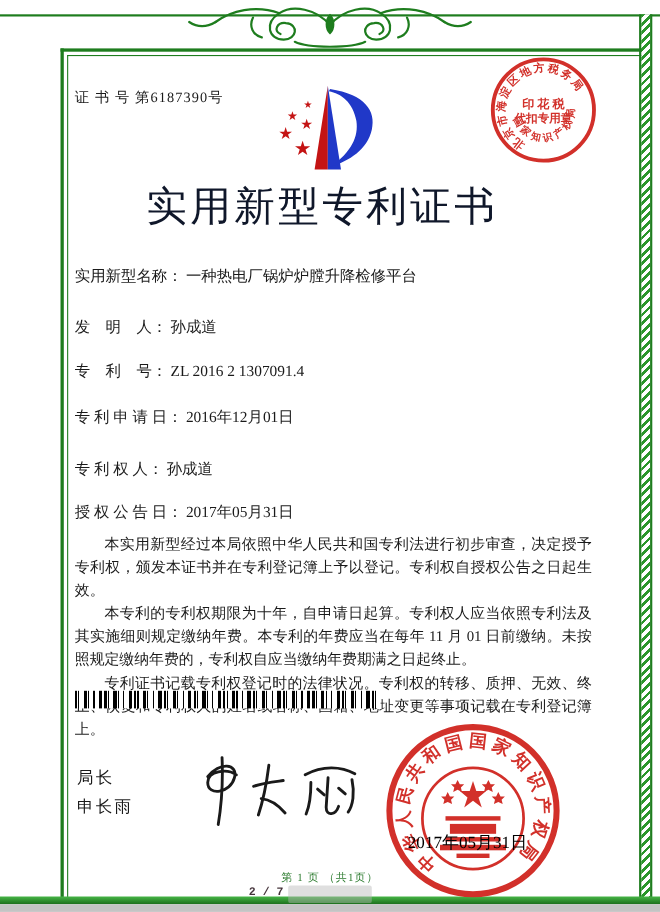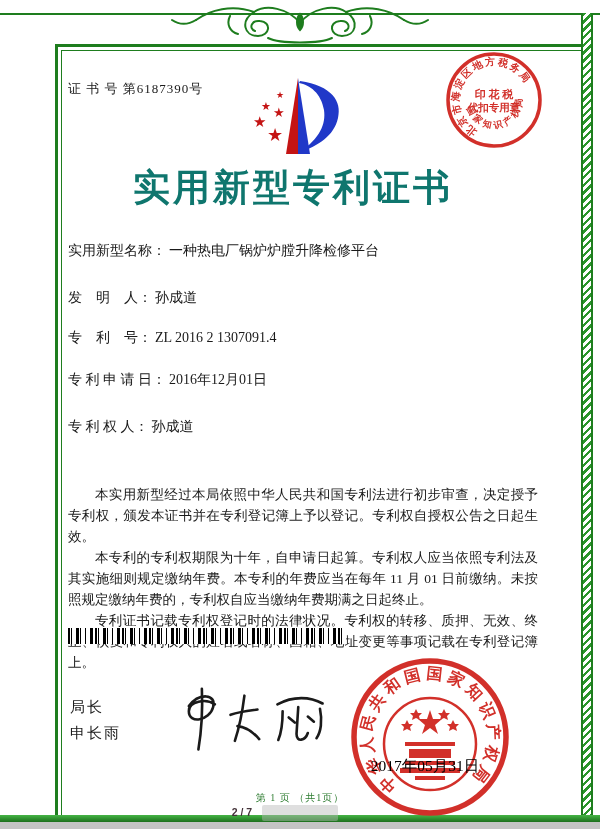--- a/index.html
+++ b/index.html
@@ -26,21 +26,21 @@
     border-left:2px solid var(--border-green);border-right:2px solid var(--border-green);}
   .bottom-band{position:absolute;left:0;top:815px;width:600px;height:7px;
     background:linear-gradient(#46b546,#1c6f1c);}
   .page-gap{position:absolute;left:0;top:822px;width:600px;height:7px;background:#c4c4c4;}
 
   
   .cert-no{position:absolute;left:68px;top:80px;font-size:13px;letter-spacing:1px;color:var(--ink);}
   .logo{position:absolute;left:250px;top:76px;width:96px;height:80px;}
   .logo .star{position:absolute;color:var(--logo-red);line-height:1;}
   .page-title{position:absolute;left:0;top:163px;width:586px;text-align:center;
-    font-size:37px;font-weight:bold;letter-spacing:3px;color:#0f766e;}
+    font-size:37px;font-weight:normal;letter-spacing:3px;color:#0f172a;}
 
   
   .field-row{position:absolute;left:68px;width:470px;font-size:14px;color:var(--ink);white-space:nowrap;}
   .field-row .fvalue{margin-left:3px;}
 
   
   .body-text{position:absolute;left:68px;top:484px;width:470px;font-size:13.5px;
     line-height:21px;color:var(--ink);text-align:justify;}
   .body-text p{text-indent:2em;font-family:Liberation Serif, serif;}
 
@@ -62,21 +62,21 @@
     font-size:15.5px;color:#000;z-index:5;}
   .tax-seal{position:absolute;left:444px;top:50px;width:100px;height:100px;}
 
   
   .footer-page-info{position:absolute;left:0;top:791px;width:600px;text-align:center;
     font-size:10px;color:#2f7d32;letter-spacing:1px;}
   .viewer-pill{position:absolute;left:262px;top:805px;width:76px;height:16px;
     background:rgba(185,185,185,0.45);border-radius:2px;z-index:6;}
   .viewer-page{position:absolute;left:0;top:806px;width:484px;text-align:center;
     font-size:10.5px;font-weight:bold;color:#44333a;z-index:7;
-    font-family:Liberation Sans, sans-serif;}
+    font-family:Liberation Mono, monospace;}
 
   svg text{font-family:"Liberation Serif","DejaVu Serif",serif;}
 </style>
 </head>
 <body>
 
 <div class="page">
 
   <div class="top-line"></div>
   <svg class="top-flourish" viewBox="0 0 260 46">
@@ -138,20 +138,23 @@
     <span>实用新型名称：</span><span class="fvalue">一种热电厂锅炉炉膛升降检修平台</span>
   </div>
   <div class="field-row" style="top:329px">
     <span>专　利　号：</span><span class="fvalue">ZL 2016 2 1307091.4</span>
   </div>
   <div class="field-row" style="top:371px">
     <span>专 利 申 请 日：</span><span class="fvalue">2016年12月01日</span>
   </div>
   <div class="field-row" style="top:418px">
     <span>专 利 权 人：</span><span class="fvalue">孙成道</span>
+  </div>
+  <div class="field-row" style="top:457px">
+    <span>授 权 公 告 日：</span><span class="fvalue">2017年05月31日</span>
   </div>
 
   <div class="body-text">
     <p>本实用新型经过本局依照中华人民共和国专利法进行初步审查，决定授予专利权，颁发本证书并在专利登记簿上予以登记。专利权自授权公告之日起生效。</p>
     <p>本专利的专利权期限为十年，自申请日起算。专利权人应当依照专利法及其实施细则规定缴纳年费。本专利的年费应当在每年 11 月 01 日前缴纳。未按照规定缴纳年费的，专利权自应当缴纳年费期满之日起终止。</p>
     <p>专利证书记载专利权登记时的法律状况。专利权的转移、质押、无效、终止、恢复和专利权人的姓名或名称、国籍、地址变更等事项记载在专利登记簿上。</p>
   </div>
 
   <div class="barcode"></div>
 

